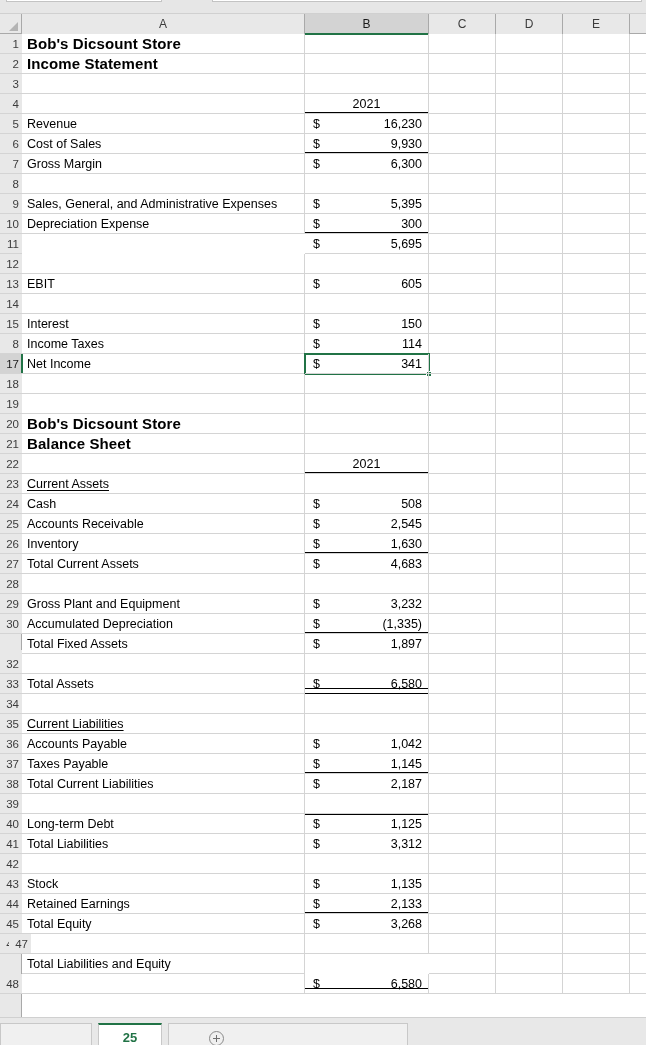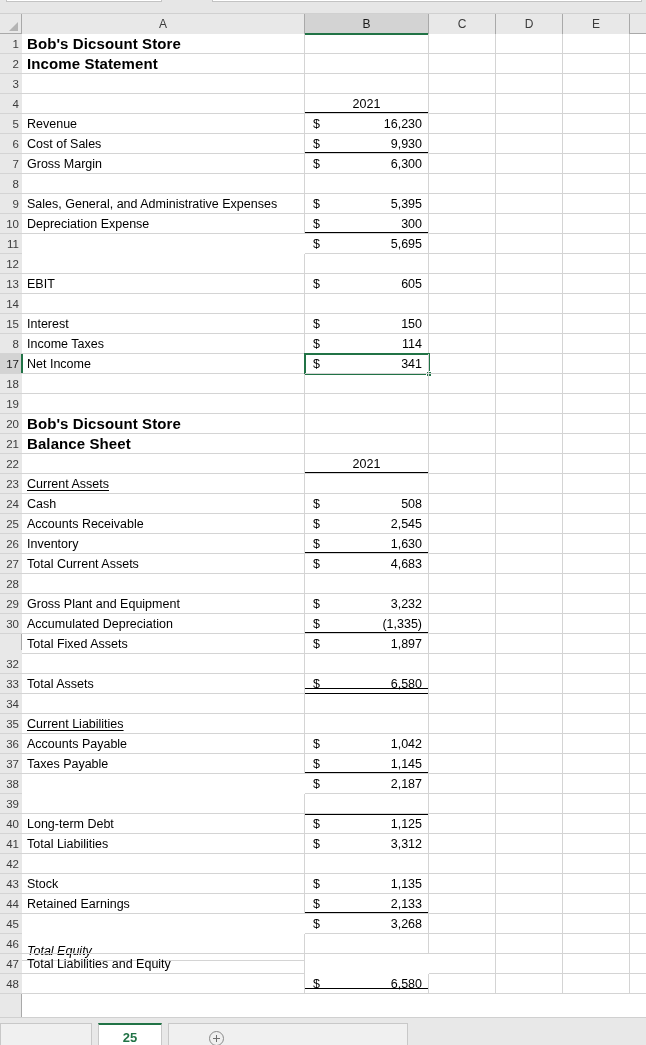--- a/index.html
+++ b/index.html
@@ -324,21 +324,21 @@
         </div>
         <div class="rowhdr" style="top: 880px; height: 20px;">
           <span>44</span>
         </div>
         <div class="rowhdr" style="top: 900px; height: 20px;">
           <span>45</span>
         </div>
         <div class="rowhdr" style="top: 920px; height: 20px;">
           <span>46</span>
         </div>
-        <div class="rowhdr" style="top: 940px; height: 20px;">
+        <div class="rowhdr" style="top: 920px; height: 20px; margin-left: 9px;">
           <span>47</span>
         </div>
         <div class="rowhdr" style="top: 960px; height: 20px;">
           <span>48</span>
         </div>
       </div>
 
     <div class="cells" id="cells">
         <div class="cell a" style="top: 0px; height: 20px;">
           <span class="title">Bob's Dicsount Store</span>
@@ -693,20 +693,23 @@
           <span>Taxes Payable</span>
         </div>
         <div class="cell b bd-bot money" style="top: 720px; height: 20px;">
           <span class="sym">$</span>
           <span class="val">1,145</span>
         </div>
         <div class="cell c" style="top: 720px; height: 20px;"></div>
         <div class="cell d" style="top: 720px; height: 20px;"></div>
         <div class="cell e" style="top: 720px; height: 20px;"></div>
         <div class="cell f" style="top: 720px; height: 20px;"></div>
+        <div class="cell a" style="top: 740px; height: 20px;">
+          <span>Total Current Liabilities</span>
+        </div>
         <div class="cell b money" style="top: 740px; height: 20px;">
           <span class="sym">$</span>
           <span class="val">2,187</span>
         </div>
         <div class="cell c" style="top: 740px; height: 20px;"></div>
         <div class="cell d" style="top: 740px; height: 20px;"></div>
         <div class="cell e" style="top: 740px; height: 20px;"></div>
         <div class="cell f" style="top: 740px; height: 20px;"></div>
         <div class="cell a" style="top: 760px; height: 20px;">
           <span></span>
@@ -761,21 +764,21 @@
           <span>Retained Earnings</span>
         </div>
         <div class="cell b bd-bot money" style="top: 860px; height: 20px;">
           <span class="sym">$</span>
           <span class="val">2,133</span>
         </div>
         <div class="cell c" style="top: 860px; height: 20px;"></div>
         <div class="cell d" style="top: 860px; height: 20px;"></div>
         <div class="cell e" style="top: 860px; height: 20px;"></div>
         <div class="cell f" style="top: 860px; height: 20px;"></div>
-        <div class="cell a" style="top: 907px; height: 20px; font-style: italic;">
+        <div class="cell a" style="top: 880px; height: 20px;">
           <span>Total Equity</span>
         </div>
         <div class="cell b money" style="top: 880px; height: 20px;">
           <span class="sym">$</span>
           <span class="val">3,268</span>
         </div>
         <div class="cell c" style="top: 880px; height: 20px;"></div>
         <div class="cell d" style="top: 880px; height: 20px;"></div>
         <div class="cell e" style="top: 880px; height: 20px;"></div>
         <div class="cell f" style="top: 880px; height: 20px;"></div>

